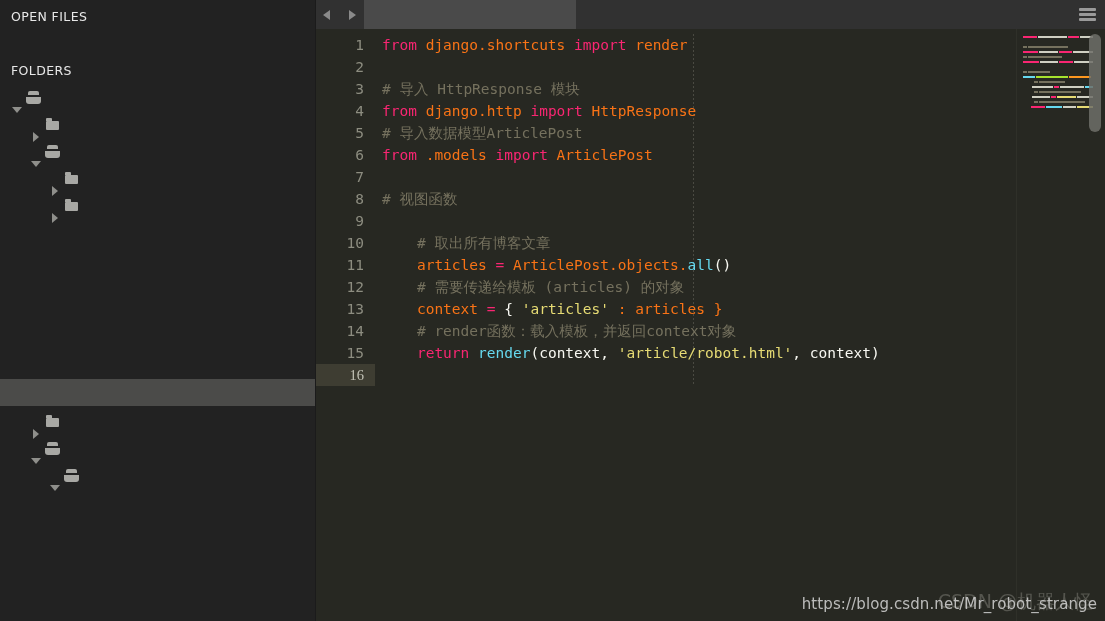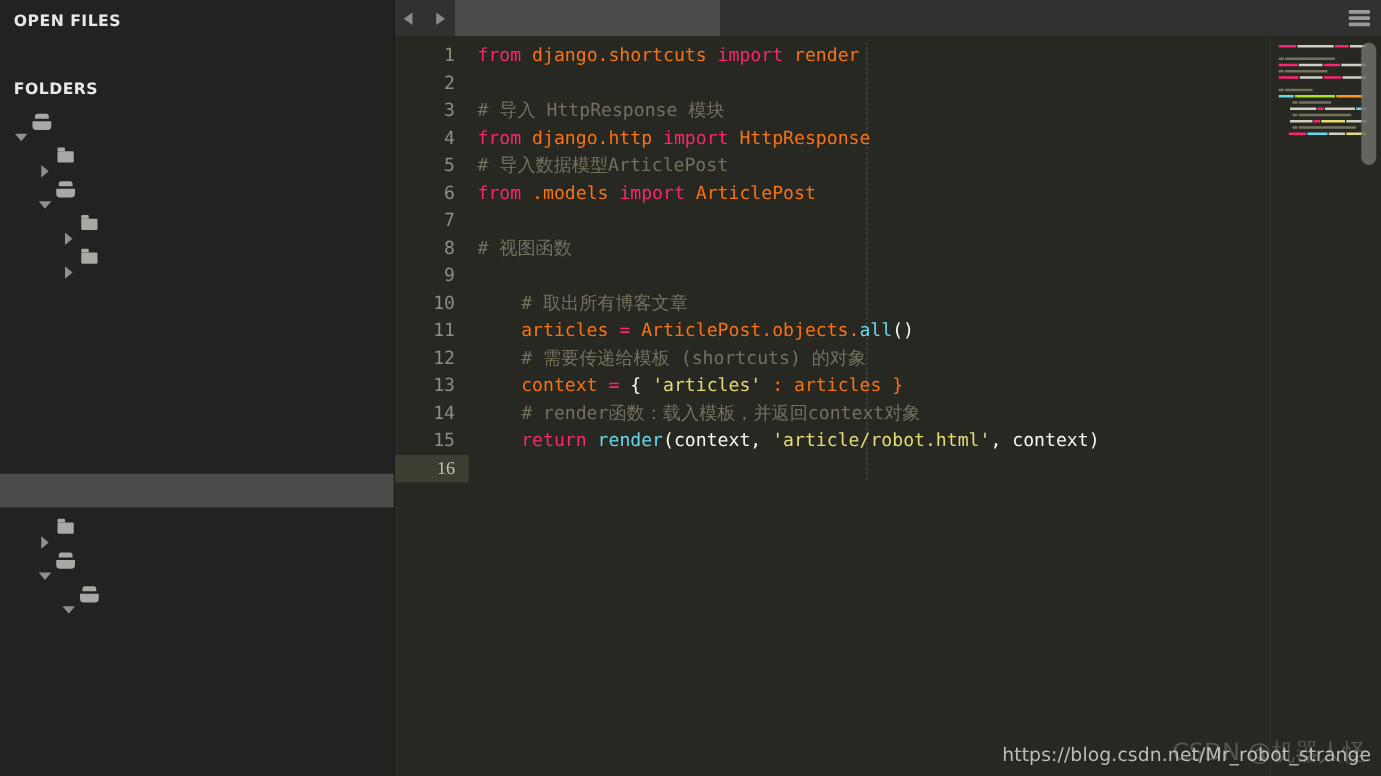--- a/index.html
+++ b/index.html
@@ -14,21 +14,21 @@
   
   #sidebar {
     width: 316px; height: 621px;
     background: #222222;
     position: relative;
     flex: 0 0 316px;
     overflow: hidden;
     font-family: "DejaVu Sans", sans-serif;
   }
   .side-header {
-    font-size: 12.5px; font-weight: bold; color: #e8e8e8;
+    font-size: 12.5px; font-weight: normal; color: #e8e8e8;
     letter-spacing: .4px;
     padding: 0 0 0 11px;
     height: 23px; line-height: 23px;
   }
   #open-files-header { margin-top: 5px; }
   #folders-header { margin-top: 4px; }
 
   .row {
     height: 27px; line-height: 27px;
     display: flex; align-items: center;
@@ -354,21 +354,21 @@
             <div class="cline"><div class="gutter">2</div><div class="ctext"></div></div>
             <div class="cline"><div class="gutter">3</div><div class="ctext"><span class="t-com"># 导入 HttpResponse 模块</span></div></div>
             <div class="cline"><div class="gutter">4</div><div class="ctext"><span class="t-key">from</span><span class="t-id"> django.http </span><span class="t-key">import</span><span class="t-id"> HttpResponse</span></div></div>
             <div class="cline"><div class="gutter">5</div><div class="ctext"><span class="t-com"># 导入数据模型ArticlePost</span></div></div>
             <div class="cline"><div class="gutter">6</div><div class="ctext"><span class="t-key">from</span><span class="t-id"> .models </span><span class="t-key">import</span><span class="t-id"> ArticlePost</span></div></div>
             <div class="cline"><div class="gutter">7</div><div class="ctext"></div></div>
             <div class="cline"><div class="gutter">8</div><div class="ctext"><span class="t-com"># 视图函数</span></div></div>
             <div class="cline"><div class="gutter">9</div></div>
             <div class="cline"><div class="gutter">10</div><div class="ctext"><span class="t-com">    # 取出所有博客文章</span></div></div>
             <div class="cline"><div class="gutter">11</div><div class="ctext"><span class="t-id">    articles </span><span class="t-key">=</span><span class="t-id"> ArticlePost.objects.</span><span class="t-call">all</span><span class="t-punc">()</span></div></div>
-            <div class="cline"><div class="gutter">12</div><div class="ctext"><span class="t-com">    # 需要传递给模板 (shortcuts) 的对象</span></div></div>
+            <div class="cline"><div class="gutter">12</div><div class="ctext"><span class="t-com">    # 需要传递给模板 (articles) 的对象</span></div></div>
             <div class="cline"><div class="gutter">13</div><div class="ctext"><span class="t-id">    context </span><span class="t-key">=</span><span class="t-punc"> { </span><span class="t-str">'articles'</span><span class="t-id"> : articles }</span></div></div>
             <div class="cline"><div class="gutter">14</div><div class="ctext"><span class="t-com">    # render函数：载入模板，并返回context对象</span></div></div>
             <div class="cline"><div class="gutter">15</div><div class="ctext"><span class="t-id">    </span><span class="t-key">return</span><span class="t-id"> </span><span class="t-call">render</span><span class="t-punc">(context, </span><span class="t-str">'article/robot.html'</span><span class="t-punc">, context)</span></div></div>
             <div class="cline current"><div class="gutter">16</div><div class="ctext"></div></div>
           </div>
       </div>
     </div>
 
     <div id="minimap-sep"></div>
     <div id="minimap">

